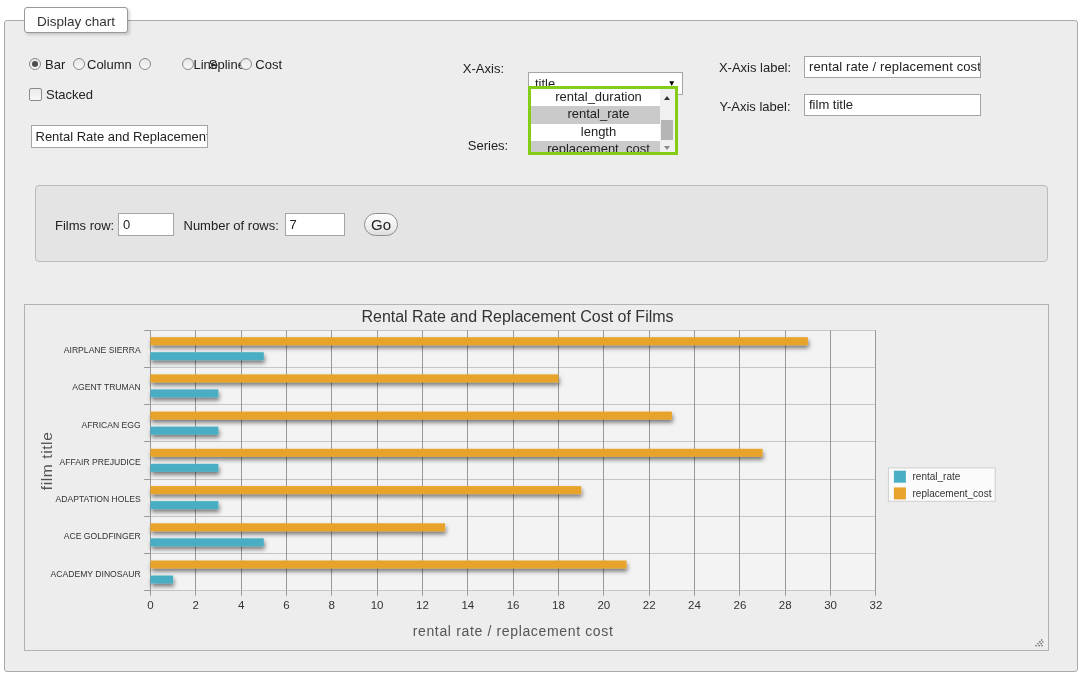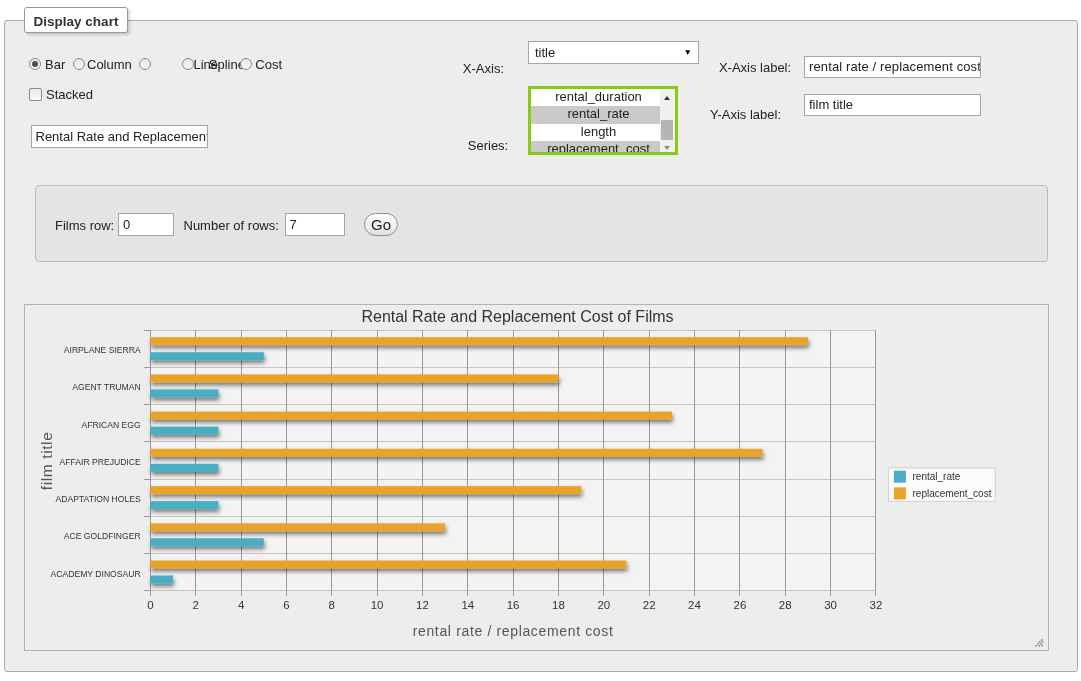--- a/index.html
+++ b/index.html
@@ -2,36 +2,36 @@
 <html><head><meta charset="utf-8"><title>Display chart</title>
 <style>
   * { box-sizing: border-box; margin: 0; padding: 0; }
   html,body { width: 1081px; height: 681px; background: #fff;
     font-family: "Liberation Sans", sans-serif; font-size: 13px; color: #222; }
   .abs { position: absolute; text-align: center; }
   .fieldset { left: 4px; top: 20px; width: 1074px; height: 652px;
      background: #ededed; border: 1px solid #aaa; border-radius: 3px; }
   .legend { left: 24px; top: 7px; width: 104px; height: 26px; background: #fff;
      border: 1px solid #989898; border-radius: 3px; box-shadow: 2px 2px 3px rgba(0,0,0,.16);
-     font-weight: bold; font-size: 13.5px; color: #333; text-align: center; line-height: 27px; }
+     font-weight: normal; font-size: 13.5px; color: #333; text-align: center; line-height: 27px; }
   .lbl { color: #222; }
   input[type=text] { border: 1px solid #a5a5a5; background: #fff; font: 13px "Liberation Sans", sans-serif;
      color: #222; padding: 0 0 0 4px; position: absolute; }
   .radio { width: 12px; height: 12px; border-radius: 50%; border: 1px solid #8a8a8a; background: linear-gradient(#e6e6e6, #f9f9f9); }
   .radio.on::after { content:""; position:absolute; left:2px; top:2px; width:6px; height:6px;
      border-radius:50%; background:#4e4e4e; }
   .cb { width: 13px; height: 13px; border: 1px solid #8a8a8a; border-radius: 2px; background: linear-gradient(#e9e9e9, #f9f9f9); }
   .panel { left: 35px; top: 185px; width: 1013px; height: 77px; background: #e4e4e4;
      border: 1px solid #bbb; border-radius: 4px; }
   .gobtn { left: 364px; top: 213px; width: 34px; height: 23px; border: 1px solid #8e8e8e;
      border-radius: 11.5px; background: linear-gradient(#fdfdfd, #ececec 70%, #dcdcdc);
      font-size: 15px; color: #222; text-align: center; line-height: 21px; }
   .chartbox { left: 24px; top: 304px; width: 1025px; height: 347px;
      background: #ededed; border: 1px solid #b3b3b3; }
-  .sel { left: 528px; top: 41px; width: 171px; height: 23px; background: #fff;
+  .sel { left: 528px; top: 72px; width: 155px; height: 23px; background: #fff;
      border: 1px solid #a5a5a5; }
   .listbox { left: 528px; top: 86px; width: 150px; height: 69px; background: #fff;
      border: 3px solid #84cc16; overflow: hidden; }
   .opt { height: 17.3px; line-height: 16.6px; padding-left: 4px; width: 131px; font-size: 13px; }
   .opt.sel2 { background: #cacaca; }
   .sbar { position: absolute; right: 0; top: 0; width: 15.5px; height: 67px; background: #f0f0f0; }
   .sthumb { position: absolute; left: 1.5px; top: 31px; width: 12px; height: 19.5px; background: #b5b5b5; }
   .tri-up { position:absolute; left: 4px; top: 7px; width: 0; height: 0;
      border-left: 3.5px solid transparent; border-right: 3.5px solid transparent; border-bottom: 4.5px solid #333; }
   .tri-dn { position:absolute; left: 4px; bottom: 6.5px; width: 0; height: 0;
@@ -71,21 +71,21 @@
   <div class="opt sel2">replacement_cost</div>
   <div class="sbar">
     <div class="tri-up"></div>
     <div class="sthumb"></div>
     <div class="tri-dn"></div>
   </div>
 </div>
 
 <div class="abs lbl" style="left:710px; top:60px; width:90px; text-align:center;">X-Axis label:</div>
 <input type="text" style="left: 804px; top: 55.5px; width: 177px; height: 22px; letter-spacing: 0.12px;" value="rental rate / replacement cost">
-<div class="abs lbl" style="left:710px; top:98.5px; width:90px; text-align:left;margin-top:8px;">Y-Axis label:</div>
+<div class="abs lbl" style="left:710px; top:98.5px; width:90px; text-align:center;">Y-Axis label:</div>
 <input type="text" style="left: 804px; top: 93.5px; width: 177px; height: 22px;" value="film title">
 
 <div class="abs panel"></div>
 <div class="abs lbl" style="left:55px; top:218px;">Films row:</div>
 <input type="text" style="left: 118px; top: 213px; width: 56px; height: 23px;" value="0">
 <div class="abs lbl" style="left:183.5px; top:218px;">Number of rows:</div>
 <input type="text" style="left: 284.5px; top: 213px; width: 60px; height: 23px;" value="7">
 <div class="abs gobtn">Go</div>
 
 <div class="abs chartbox"></div>

